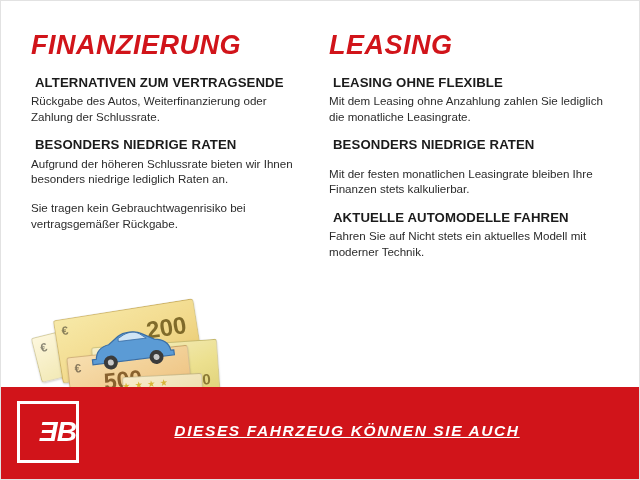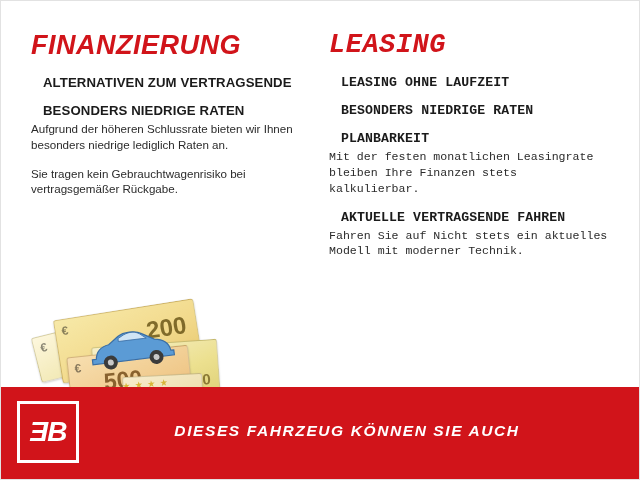--- a/index.html
+++ b/index.html
@@ -31,40 +31,40 @@
     width: 640px;
     display: flex;
     padding: 0 30px;
     box-sizing: border-box;
   }
   .col {
     width: 50%;
     box-sizing: border-box;
   }
   .col.left { padding-right: 16px; }
-  .col.right { padding-left: 8px; font-family: Liberation Mono, monospace; }
+  .col.right { padding-left: 8px; }
 
   .col-title {
     font-size: 27px;
     font-weight: bold;
     font-style: italic;
     color: #d1141a;
     letter-spacing: 0.5px;
     margin: 0 0 14px 0;
     line-height: 1.1;
     white-space: nowrap;
   }
 
   .block { margin-bottom: 13px; }
   .block-title {
     font-size: 13.2px;
     font-weight: bold;
     color: #1b1b1b;
     line-height: 1.15;
-    margin: 0 0 3px 12px;
+    margin: 0 0 3px 4px;
     letter-spacing: 0.1px;
   }
   .block-body {
     font-size: 11.6px;
     color: #2b2b2b;
     line-height: 1.36;
     margin: 0;
   }
 
   
@@ -169,31 +169,32 @@
     top: 14px;
     width: 62px;
     height: 62px;
     border: 3px solid #ffffff;
     box-sizing: border-box;
   }
   .logo-text {
     position: absolute;
     left: 0; right: 0; top: 50%;
     transform: translateY(-50%);
-    text-align: center;
+    text-align: right;
     font-size: 28px;
     font-weight: bold;
     font-style: italic;
     color: #ffffff;
     letter-spacing: -1px;
   }
   .banner-text {
     flex: 1;
     text-align: center;
     padding-right: 40px;
+    text-decoration: underline;
   }
   .banner-line1 {
     font-size: 15.5px;
     font-weight: bold;
     font-style: italic;
     letter-spacing: 1.6px;
     margin-bottom: 4px;
   }
   .banner-line2 {
     font-size: 27px;
@@ -208,53 +209,54 @@
 
 <div class="page">
 
   <div class="columns">
 
     <div class="col left">
       <h1 class="col-title">FINANZIERUNG</h1>
 
       <div class="block">
         <div class="block-title">ALTERNATIVEN ZUM VERTRAGSENDE</div>
+        <p class="block-body">Rückgabe des Autos, Weiterfinanzierung oder Zahlung der Schlussrate.</p>
       </div>
 
       <div class="block">
         <div class="block-title">BESONDERS NIEDRIGE RATEN</div>
         <p class="block-body">Aufgrund der höheren Schlussrate bieten wir Ihnen besonders niedrige lediglich Raten an.</p>
       </div>
 
       <div class="block">
       </div>
 
       <div class="block">
         <p class="block-body">Sie tragen kein Gebrauchtwagenrisiko bei vertragsgemäßer Rückgabe.</p>
       </div>
     </div>
 
     <div class="col right">
       <h1 class="col-title">LEASING</h1>
 
       <div class="block">
-        <div class="block-title">LEASING OHNE LAUFZEIT</div>
+        <div class="block-title">LEASING OHNE FLEXIBLE</div>
+        <p class="block-body">Mit dem Leasing ohne Anzahlung zahlen Sie lediglich die monatliche Leasingrate.</p>
       </div>
 
       <div class="block">
         <div class="block-title">BESONDERS NIEDRIGE RATEN</div>
       </div>
 
       <div class="block">
-        <div class="block-title">PLANBARKEIT</div>
         <p class="block-body">Mit der festen monatlichen Leasingrate bleiben Ihre Finanzen stets kalkulierbar.</p>
       </div>
 
       <div class="block">
-        <div class="block-title">AKTUELLE VERTRAGSENDE FAHREN</div>
+        <div class="block-title">AKTUELLE AUTOMODELLE FAHREN</div>
         <p class="block-body">Fahren Sie auf Nicht stets ein aktuelles Modell mit moderner Technik.</p>
       </div>
     </div>
 
   </div>
 
   <div class="artwork">
     <div class="note note-50">
       <span class="eur">€</span>
       <span class="val">50</span>

